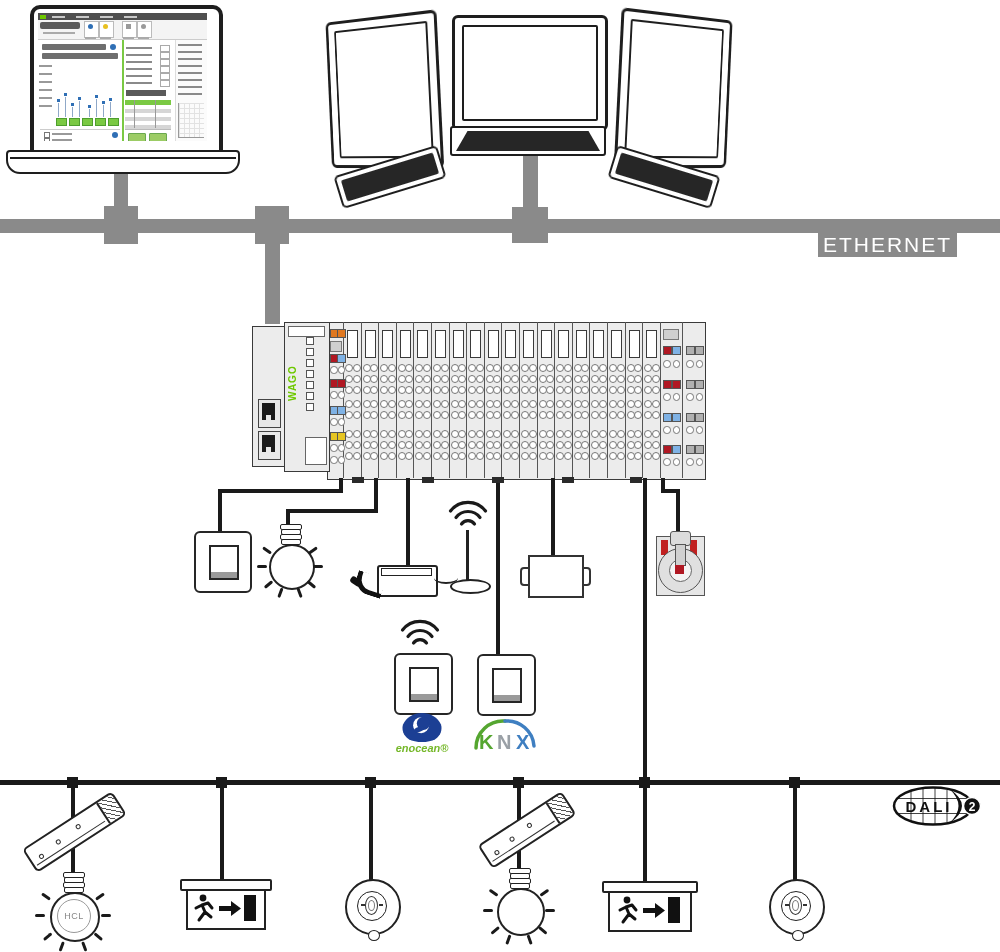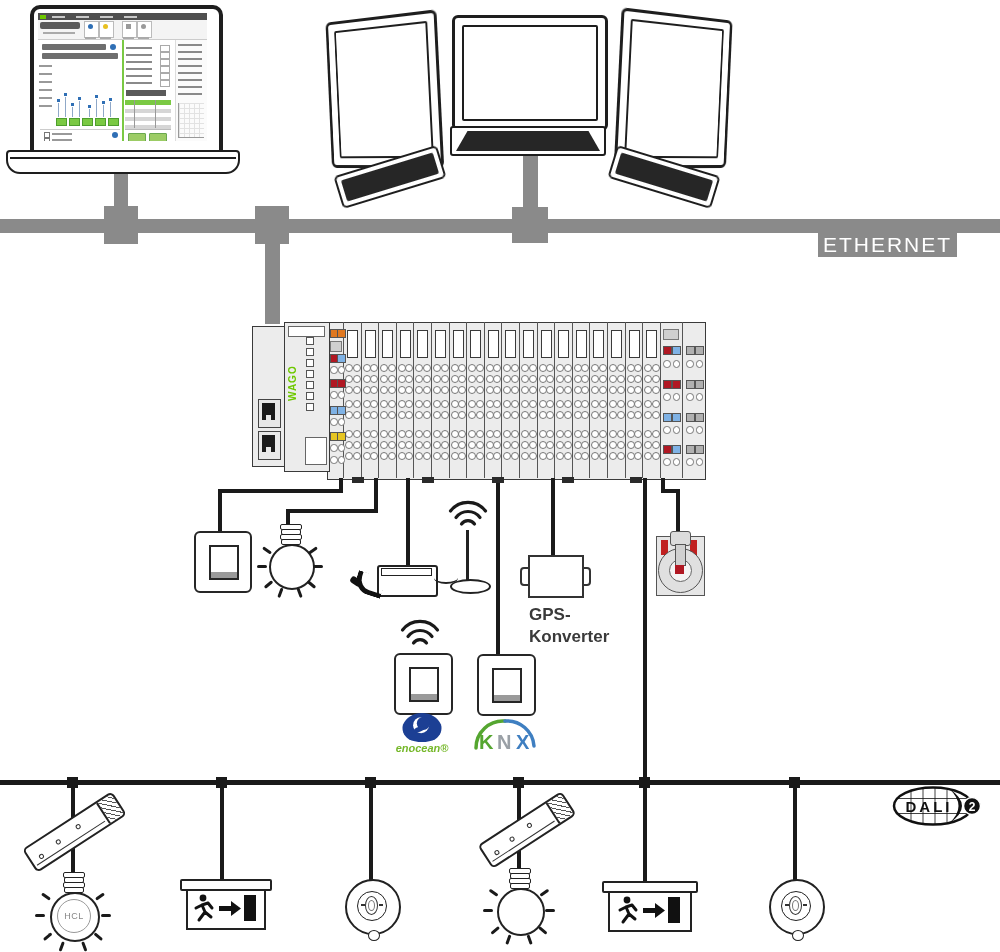--- a/index.html
+++ b/index.html
@@ -229,24 +229,20 @@
   <svg style="left:442px;top:497px;" width="52" height="32" viewBox="0 0 52 32">
     <path d="M19.5,27 A 8 8 0 0 1 32.5,27" stroke="#1a1a1a" stroke-width="3.2" fill="none" stroke-linecap="round"></path>
     <path d="M14,20.5 A 15 15 0 0 1 38,20.5" stroke="#1a1a1a" stroke-width="3.2" fill="none" stroke-linecap="round"></path>
     <path d="M8.5,14 A 22 22 0 0 1 43.5,14" stroke="#1a1a1a" stroke-width="3.2" fill="none" stroke-linecap="round"></path>
   </svg>
 
   <div>
     <div class="abs" style="left:520px;top:567px;width:9px;height:15px;border:2px solid #333;border-radius:4px;background:#fff;"></div>
     <div class="abs" style="left:578px;top:567px;width:9px;height:15px;border:2px solid #333;border-radius:4px;background:#fff;"></div>
     <div class="abs" style="left:528px;top:555px;width:52px;height:39px;border:2px solid #333;background:#fff;"></div>
-  </div>
-  <div class="abs gps-label" style="left:529px;top:604px;width:110px;">
-    <div>GPS-</div>
-    <div>Konverter</div>
   </div>
 
   <div>
     <div class="abs" style="left:656px;top:536px;width:47px;height:58px;background:#e6e6e6;border:1.5px solid #555;"></div>
     <div class="abs" style="left:661px;top:540px;width:7px;height:15px;background:#c02020;"></div>
     <div class="abs" style="left:690px;top:540px;width:7px;height:15px;background:#c02020;"></div>
     <div class="abs" style="left:658px;top:548px;width:43px;height:43px;border:1.5px solid #555;border-radius:50%;background:#e0e0e0;"></div>
     <div class="abs" style="left:669px;top:559px;width:21px;height:21px;border:1px solid #666;border-radius:50%;background:#f4f4f4;"></div>
     <div class="abs" style="left:670px;top:531px;width:19px;height:13px;background:#dcdcdc;border:1.5px solid #555;border-radius:3px;"></div>
     <div class="abs" style="left:675px;top:544px;width:9px;height:20px;background:#d0d0d0;border:1px solid #555;"></div>

